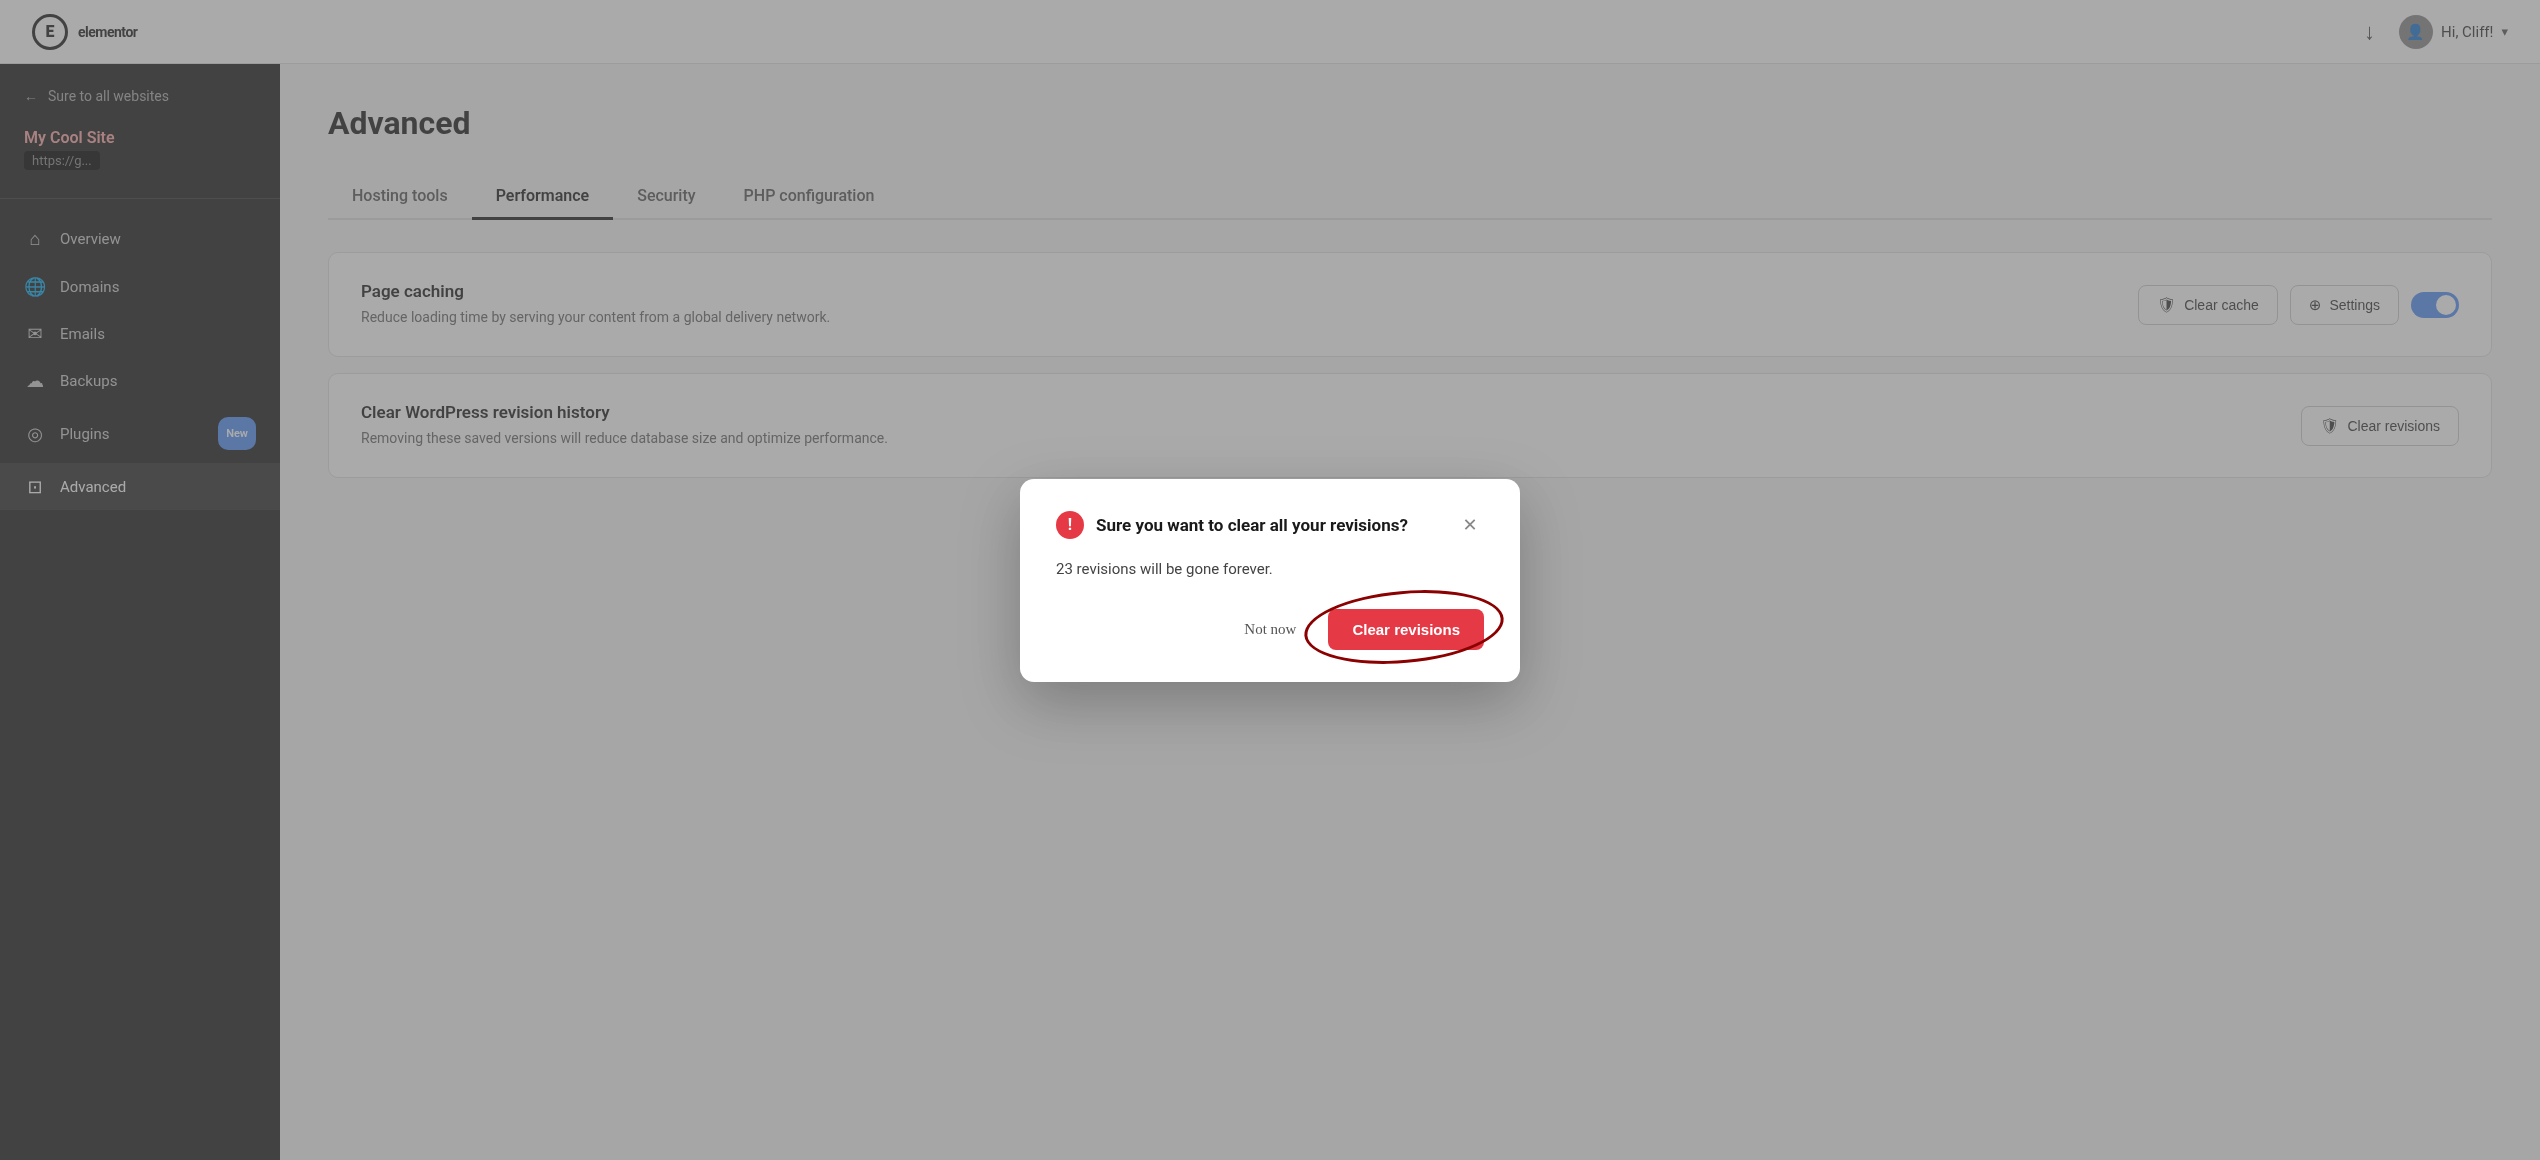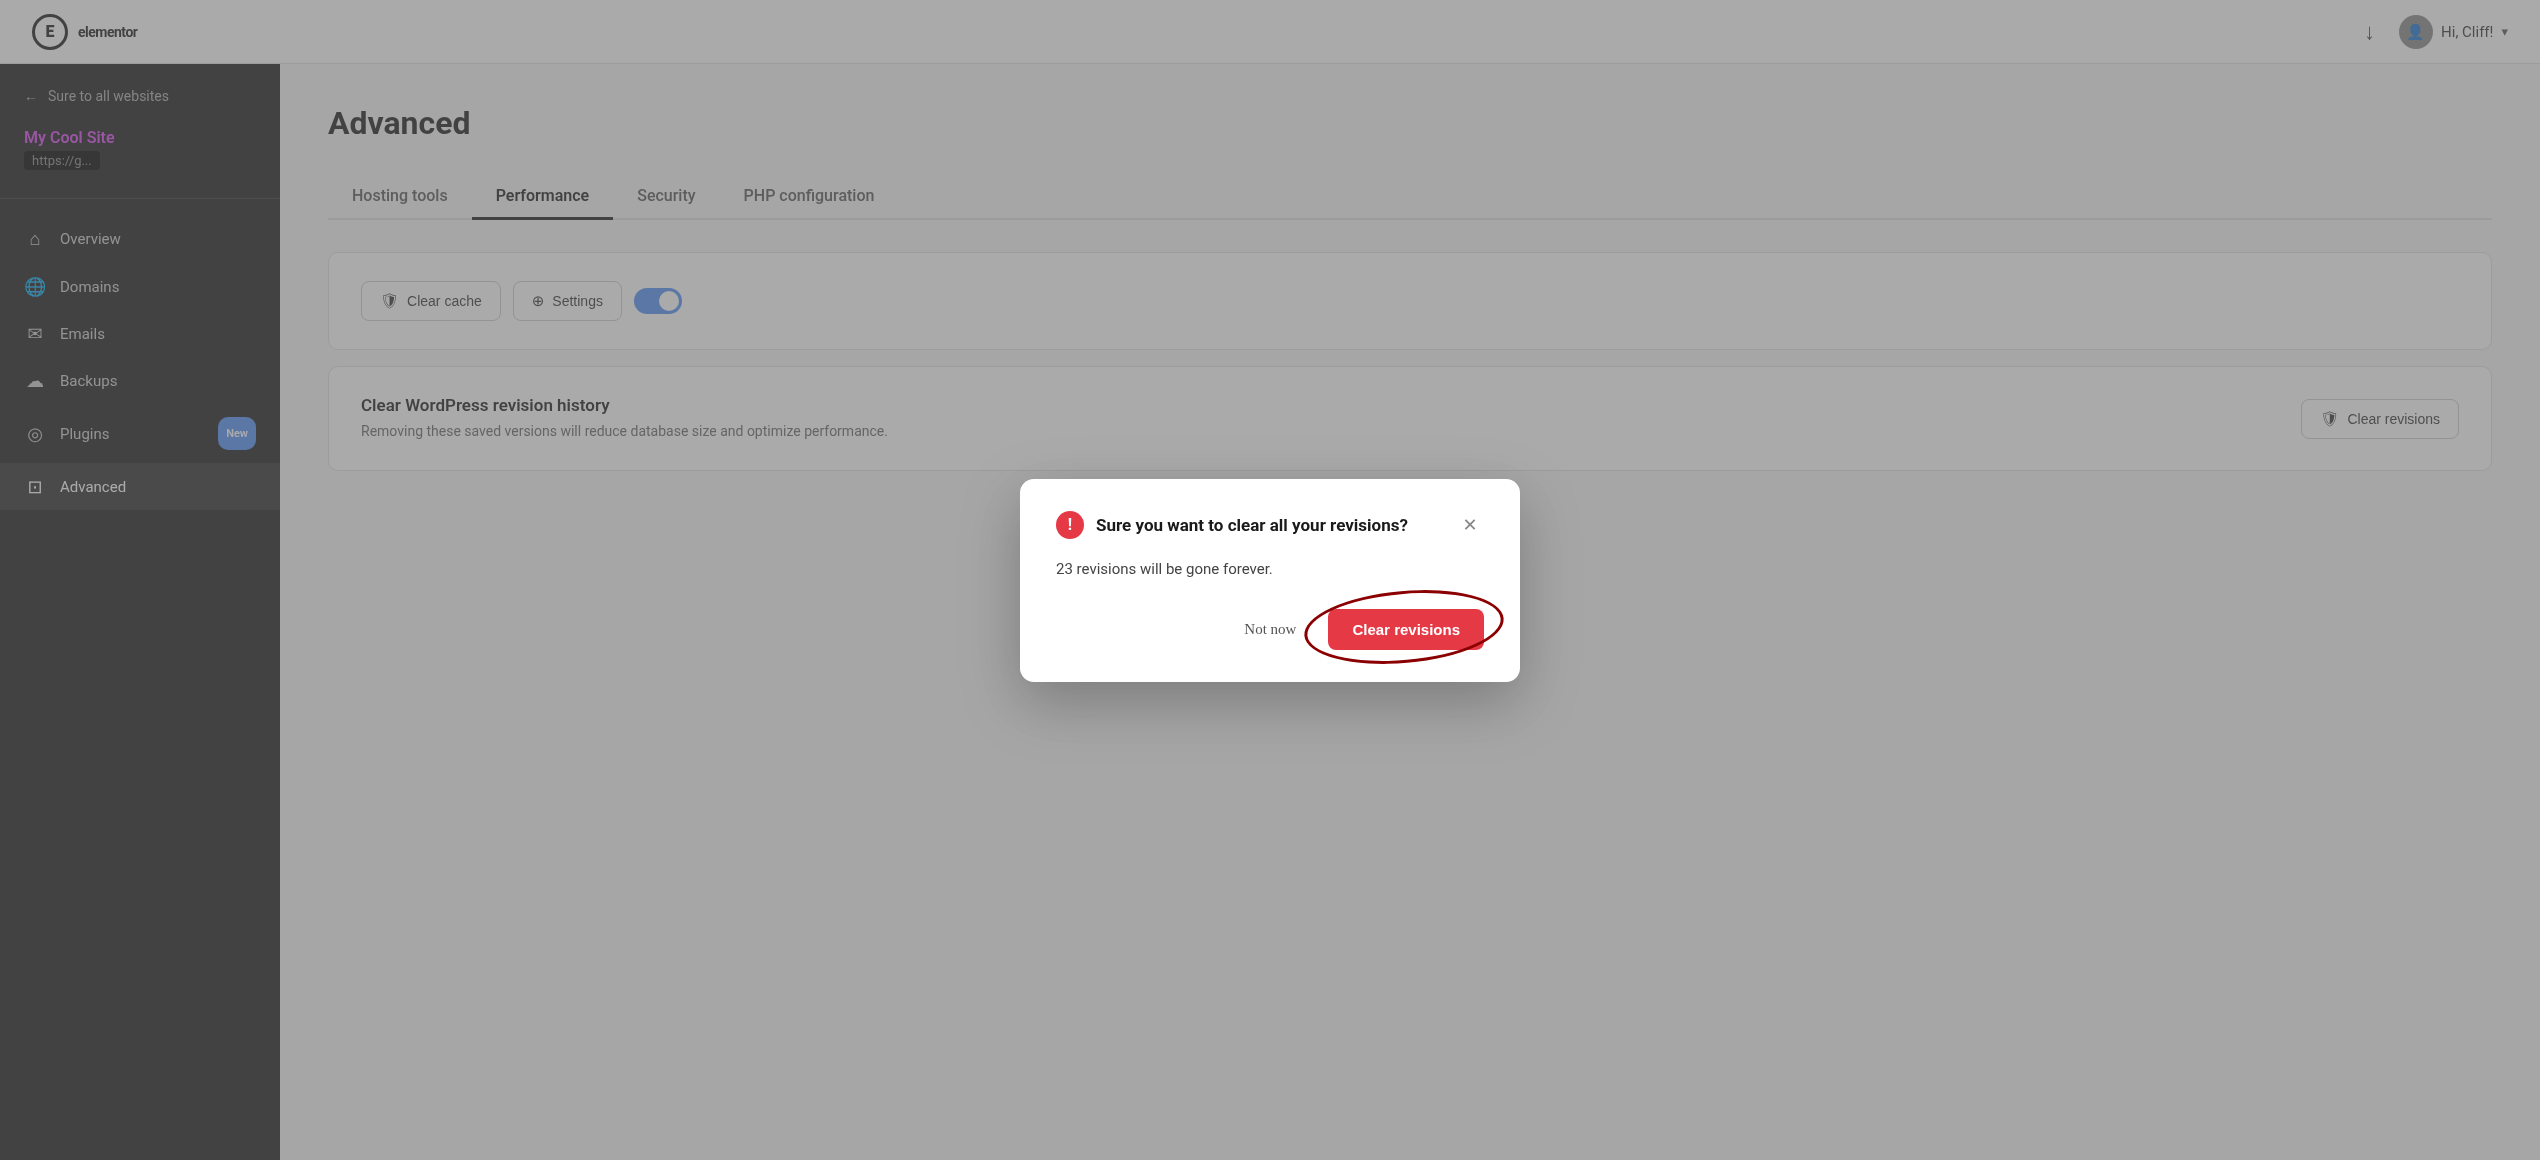--- a/index.html
+++ b/index.html
@@ -103,21 +103,21 @@
       font-size: 14px;
       cursor: pointer;
     }
     .sidebar-site-info {
       padding: 8px 24px 24px;
       border-bottom: 1px solid #333;
     }
     .sidebar-site-name {
       font-size: 16px;
       font-weight: 600;
-      color: #d946ef;
+      color: #fca5a5;
       margin-bottom: 4px;
     }
     .sidebar-site-url {
       font-size: 13px;
       color: #888;
       background: #000000;
       border-radius: 4px;
       padding: 2px 8px;
       display: inline-block;
       max-width: 200px;
@@ -442,20 +442,24 @@
     <h1 class="page-title">Advanced</h1>
 
     <div class="tabs">
       <div class="tab">Hosting tools</div>
       <div class="tab active">Performance</div>
       <div class="tab">Security</div>
       <div class="tab">PHP configuration</div>
     </div>
 
     <div class="card">
+      <div class="card-left">
+        <div class="card-title">Page caching</div>
+        <div class="card-desc">Reduce loading time by serving your content from a global delivery network.</div>
+      </div>
       <div class="card-actions">
         <button class="btn-outline">
           <span class="btn-icon">🛡</span>
           <span>Clear cache</span>
         </button>
         <button class="btn-outline">
           <span class="btn-icon">⊕</span>
           <span>Settings</span>
         </button>
         <div class="toggle"></div>

